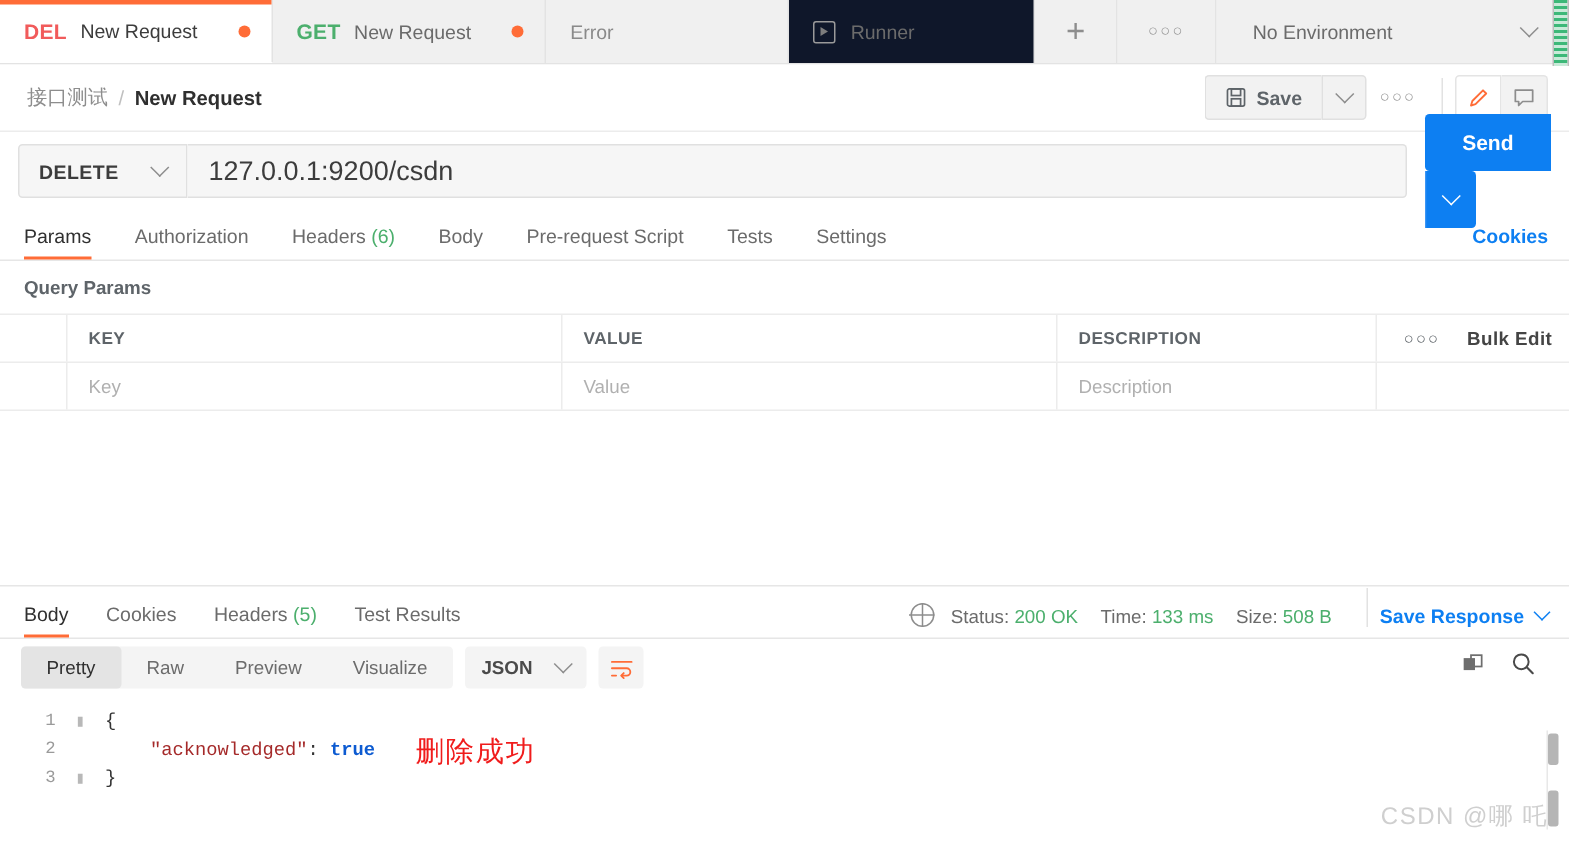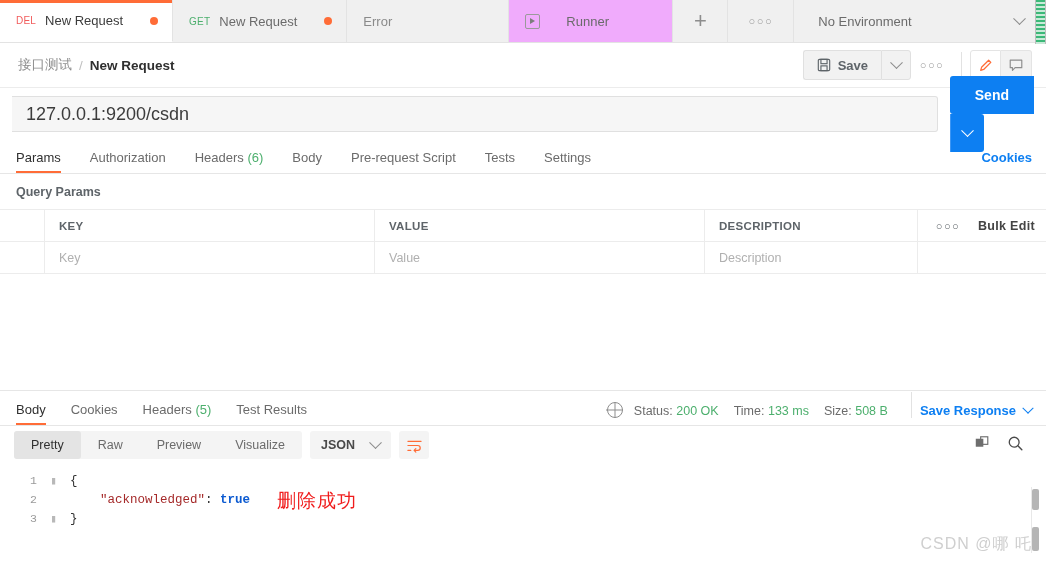--- a/index.html
+++ b/index.html
@@ -24,40 +24,40 @@
     background: #f0f0f0;
     position: relative;
     min-width: 0;
   }
   .tab.active { background: #ffffff; border-bottom: 1px solid #ffffff; }
   .tab.active::before {
     content: ""; position: absolute; left: 0; right: 0; top: 0;
     height: 3px; background: #ff6c37;
   }
   .tab-method {
-    font-size: 10px; font-weight: normal; letter-spacing: .2px;
+    font-size: 14px; font-weight: bold; letter-spacing: .2px;
   }
   .m-del { color: #f15b5b; }
   .m-get { color: #4caf6d; }
   .tab-title { font-size: 13px; color: #3c3c3c; white-space: nowrap; }
   .tab.inactive .tab-title { color: #6b6b6b; }
   .tab-dot {
     width: 8px; height: 8px; border-radius: 50%;
     background: #ff6c37; flex: none; margin-left: 18px;
   }
   .tab-error {
     display: flex; align-items: center; padding: 0 16px;
     border-right: 1px solid #e3e3e3; background: #f0f0f0;
     font-size: 13px; color: #8a8a8a;
     min-width: 162px;
   }
   .tab-runner {
-    display: flex; align-items: center; gap: 26px;
+    display: flex; align-items: center; gap: 10px;
     padding: 0 16px; border-right: 1px solid #e3e3e3;
-    background: #f0abfc; min-width: 164px;
+    background: #0f172a; min-width: 164px;
   }
   .runner-ico {
     width: 15px; height: 15px; border: 1px solid #9a9a9a; border-radius: 2px;
     display: flex; align-items: center; justify-content: center;
   }
   .runner-ico i {
     width: 0; height: 0; border-left: 5px solid #7d7d7d;
     border-top: 3.5px solid transparent; border-bottom: 3.5px solid transparent;
   }
   .runner-label { font-size: 13px; color: #6b6b6b; }
@@ -299,20 +299,24 @@
       </div>
       <div class="iconbtn last">
         <svg width="16" height="16" viewBox="0 0 18 18">
           <path d="M2.5 3.5h13v8.5h-7.5L5 15v-3H2.5z" fill="none" stroke="#8d8d8d" stroke-width="1.3" stroke-linejoin="round"></path>
         </svg>
       </div>
     </div>
   </div>
 
   <div class="urlrow">
+    <div class="methodbox">
+      <span>DELETE</span>
+      <span class="chev"></span>
+    </div>
     <div class="urlbox">127.0.0.1:9200/csdn</div>
     <div class="sendwrap">
       <div class="sendbtn">Send</div>
       <div class="sendcaret">
         <span class="chev-w"></span>
       </div>
     </div>
   </div>
 
   <div style="display:flex;align-items:flex-end;justify-content:space-between;">

